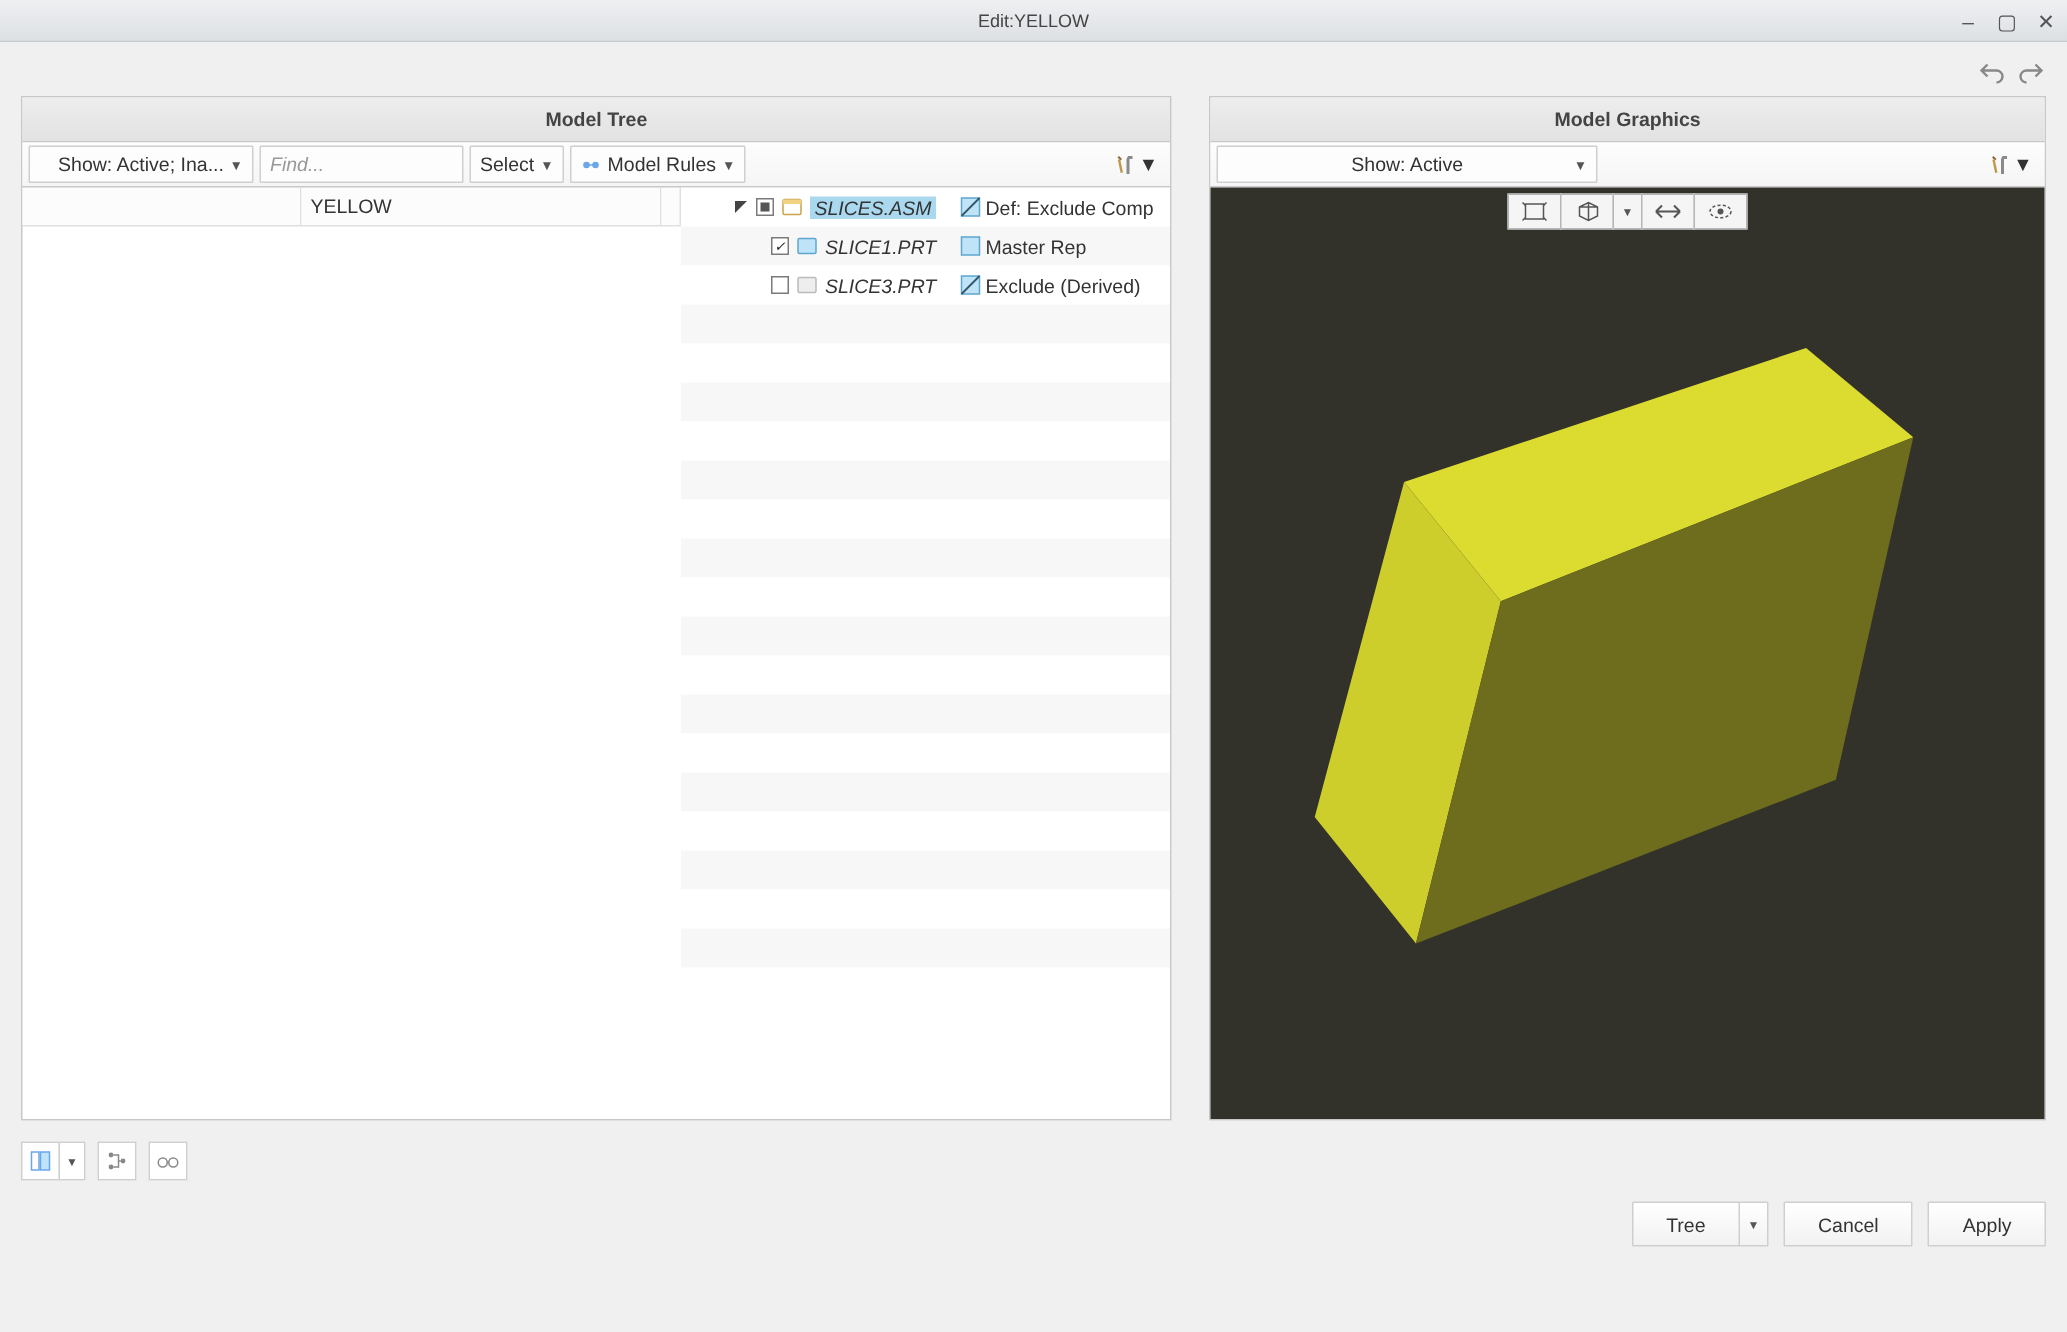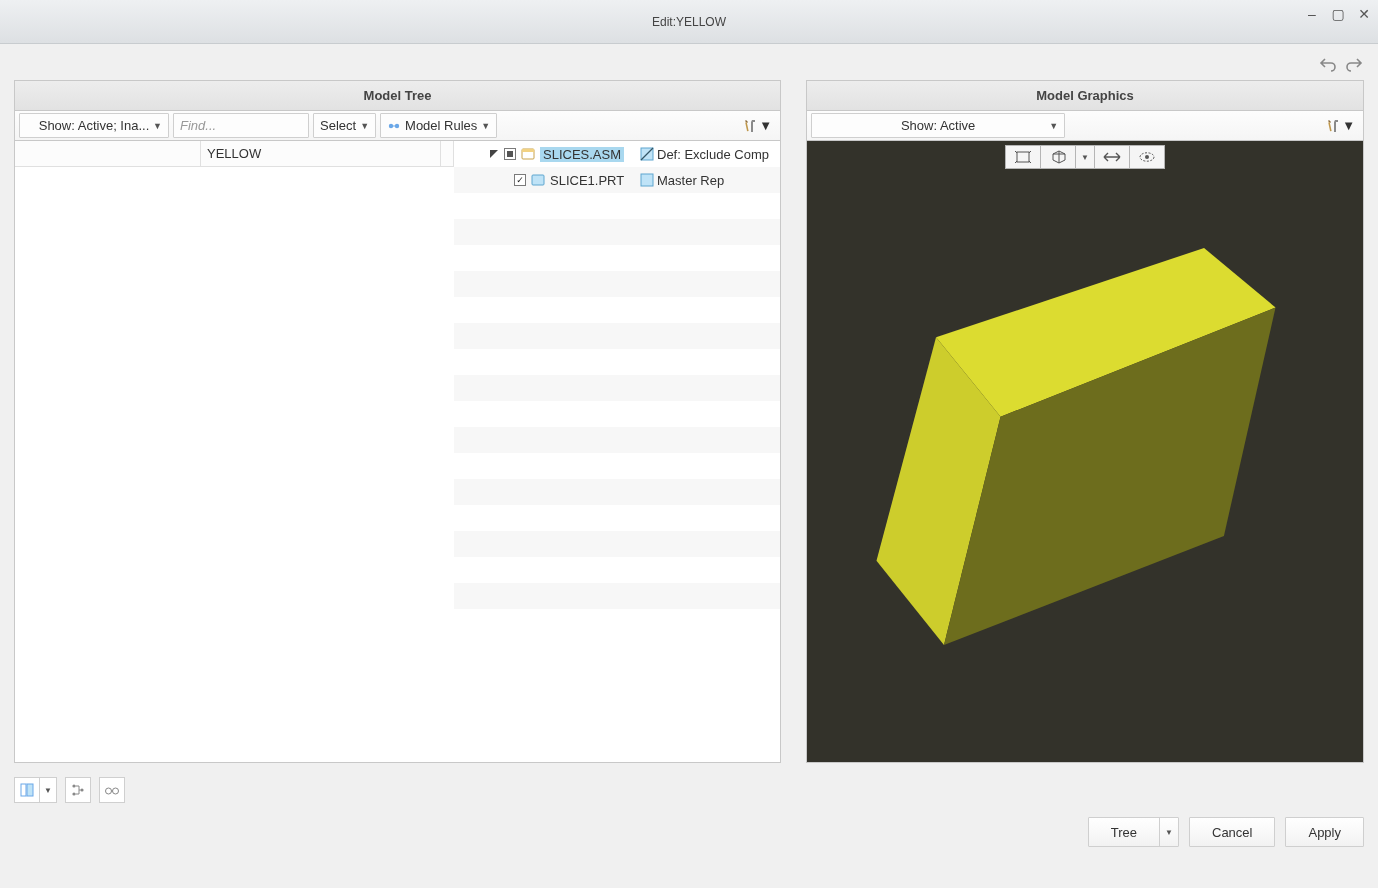--- a/index.html
+++ b/index.html
@@ -11,21 +11,21 @@
     --light-alt:#f7f7f7;
     --text:#333333;
     --muted:#888888;
     --select:#a9d8ef;
     --viewport:#33322a;
     --btn-bg:#fdfdfd;
     --btn-border:#cfcfcf;
   }
   *{box-sizing:border-box;font-family:"Segoe UI",Arial,sans-serif;font-size:13px;color:var(--text);}
   html,body{margin:0;padding:0;width:1378px;height:888px;background:var(--bg);}
-  .titlebar{height:44px;display:flex;align-items:center;justify-content:center;position:relative;background:linear-gradient(#eef0f2,#dde0e3);border-bottom:1px solid #c8cccf;}
+  .titlebar{height:28px;display:flex;align-items:center;justify-content:center;position:relative;background:linear-gradient(#eef0f2,#dde0e3);border-bottom:1px solid #c8cccf;}
   .titlebar .title{font-size:12px;color:#444;}
   .titlebar .winbtns{position:absolute;right:6px;top:0;height:28px;display:flex;align-items:center;gap:10px;}
   .winbtn{width:16px;height:16px;display:flex;align-items:center;justify-content:center;color:#555;font-size:14px;line-height:1;}
   .topright-tools{display:flex;justify-content:flex-end;gap:6px;padding:10px 14px 6px 14px;}
   .icon-btn{width:20px;height:20px;display:flex;align-items:center;justify-content:center;color:#888;}
   .main{display:flex;gap:25px;padding:0 14px;}
   .panel{border:1px solid var(--panel-border);background:var(--white);display:flex;flex-direction:column;height:683px;}
   .panel.left{width:770px;}
   .panel.right{width:560px;}
   .panel-header{height:30px;background:linear-gradient(#ededed,#e2e2e2);border-bottom:1px solid var(--panel-border);display:flex;align-items:center;justify-content:center;font-weight:bold;color:#444;}
@@ -42,21 +42,21 @@
   .tree-area{flex:1;display:flex;flex-direction:row;min-height:0;}
   .col-headers{height:26px;display:flex;border-bottom:1px solid #e0e0e0;}
   .col-headers .col{border-right:1px solid #e0e0e0;display:flex;align-items:center;padding:0 6px;color:#444;background:#fcfcfc;}
   .col-headers .col1{width:186px;}
   .col-headers .col2{width:240px;}
   .col-headers .col3{flex:1;}
   .tree-rows{flex:1;overflow:auto;position:relative;}
   .row{height:26px;display:flex;align-items:center;}
   .row:nth-child(even){background:var(--light-alt);}
   .row:nth-child(odd){background:var(--white);}
-  .row .cell1{width:186px;display:flex;align-items:center;gap:4px;padding-left:8px;}
+  .row .cell1{width:186px;display:flex;align-items:center;gap:4px;padding-left:8px;font-style:italic;}
   .row .cell2{display:flex;align-items:center;gap:3px;padding-left:0;}
   .status-area{height:26px;border-top:1px solid #e8e8e8;display:flex;align-items:center;padding:0 8px;color:#444;background:#fbfbfb;}
   .expand-toggle{width:12px;height:12px;display:flex;align-items:center;justify-content:center;}
   .indent{display:inline-block;width:22px;}
   .chk{width:12px;height:12px;border:1px solid #7a7a7a;background:#fff;display:flex;align-items:center;justify-content:center;font-size:9px;line-height:1;}
   .chk.checked::after{content:"✓";color:#222;}
   .halfchk{width:12px;height:12px;border:1px solid #7a7a7a;background:#fff;position:relative;}
   .halfchk::after{content:"";position:absolute;left:2px;top:2px;width:6px;height:6px;background:#555;}
   .node-icon{width:16px;height:16px;}
   .selname{background:var(--select);padding:0 3px;}
@@ -190,20 +190,38 @@
           </div>
           <div class="cell2">
             <svg class="membericon" viewBox="0 0 14 14">
                 <rect x="1" y="1" width="12" height="12" fill="#bfe3f7" stroke="#5fa6cf"></rect>
               </svg>
             <span class="node-text">Master Rep</span>
           </div>
         </div>
 
 
+        <div class="row">
+          <div class="cell1">
+            <span class="indent"></span>
+              <span class="indent"></span>
+            <span class="chk"></span>
+            <svg class="node-icon" viewBox="0 0 16 16">
+                <rect x="2" y="3" width="12" height="10" rx="1" fill="#eee" stroke="#bbb"></rect>
+              </svg>
+            <span class="node-text">SLICE3.PRT</span>
+          </div>
+          <div class="cell2">
+            <svg class="membericon" viewBox="0 0 14 14">
+                <rect x="1" y="1" width="12" height="12" fill="#bfe3f7" stroke="#5fa6cf"></rect>
+                <path d="M1 13 L13 1" stroke="#356" stroke-width="1.2"></path>
+              </svg>
+            <span class="node-text">Exclude (Derived)</span>
+          </div>
+        </div>
 
         <div class="row"></div>
           <div class="row"></div>
           <div class="row"></div>
           <div class="row"></div>
         <div class="row"></div>
           <div class="row"></div>
           <div class="row"></div>
           <div class="row"></div>
         <div class="row"></div>

